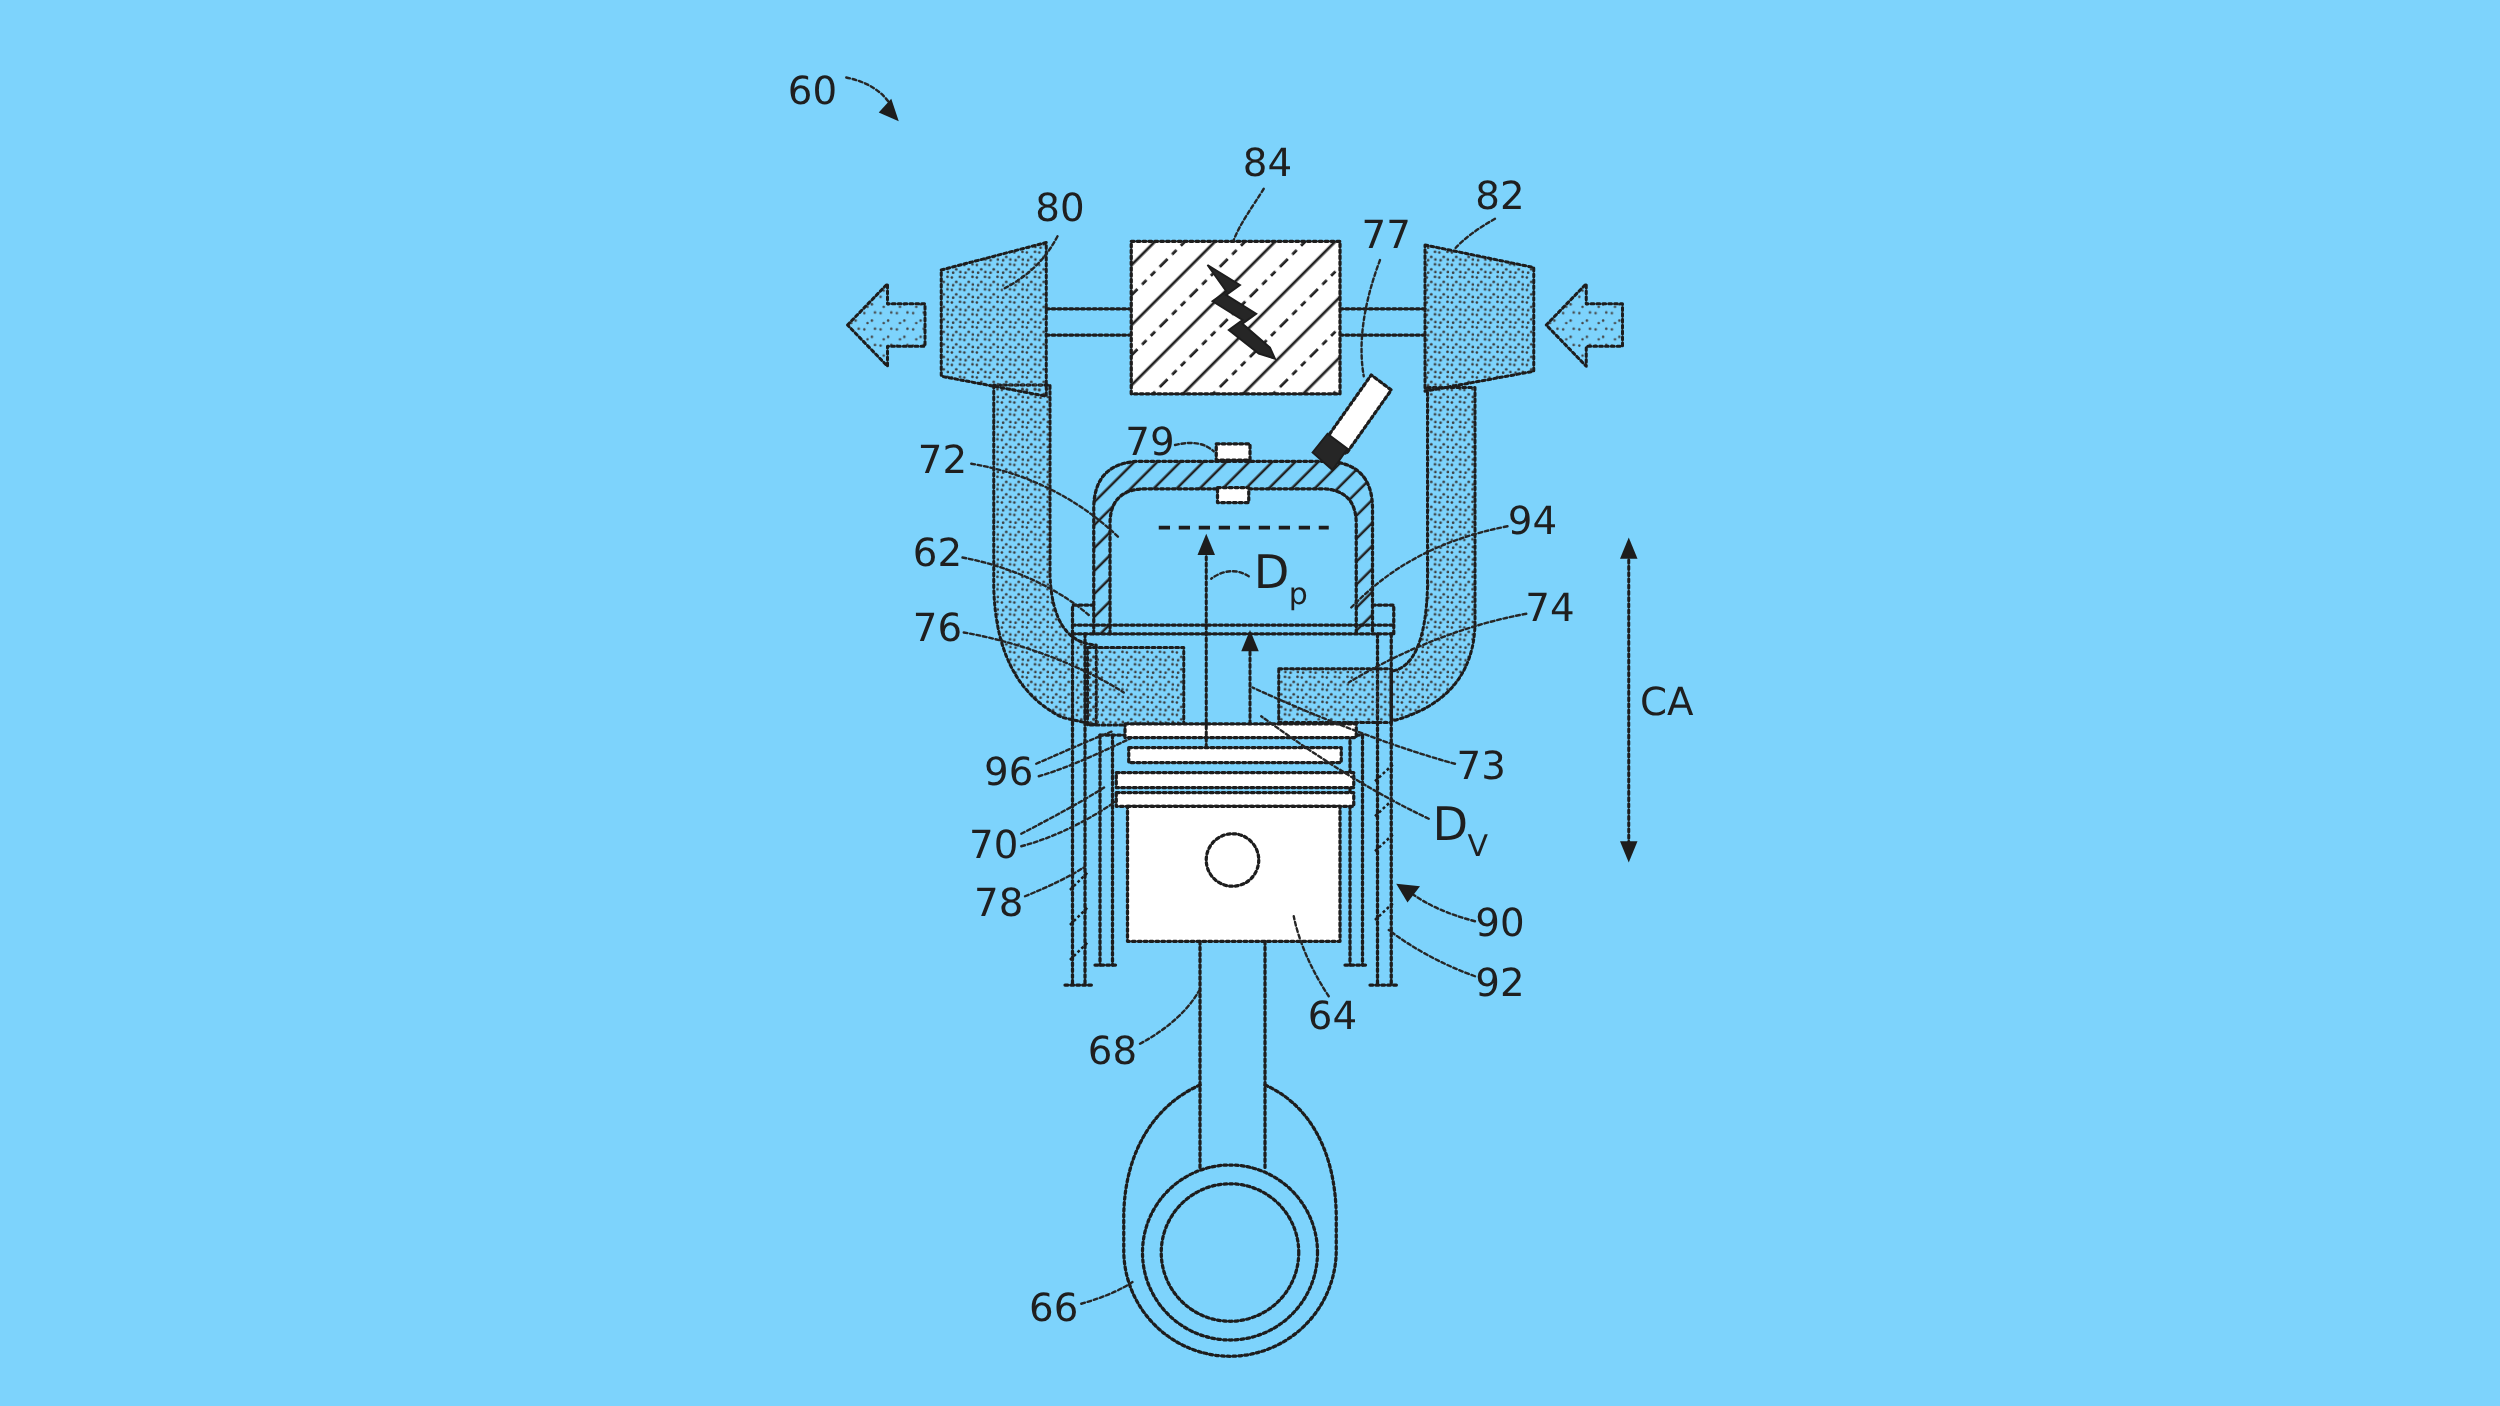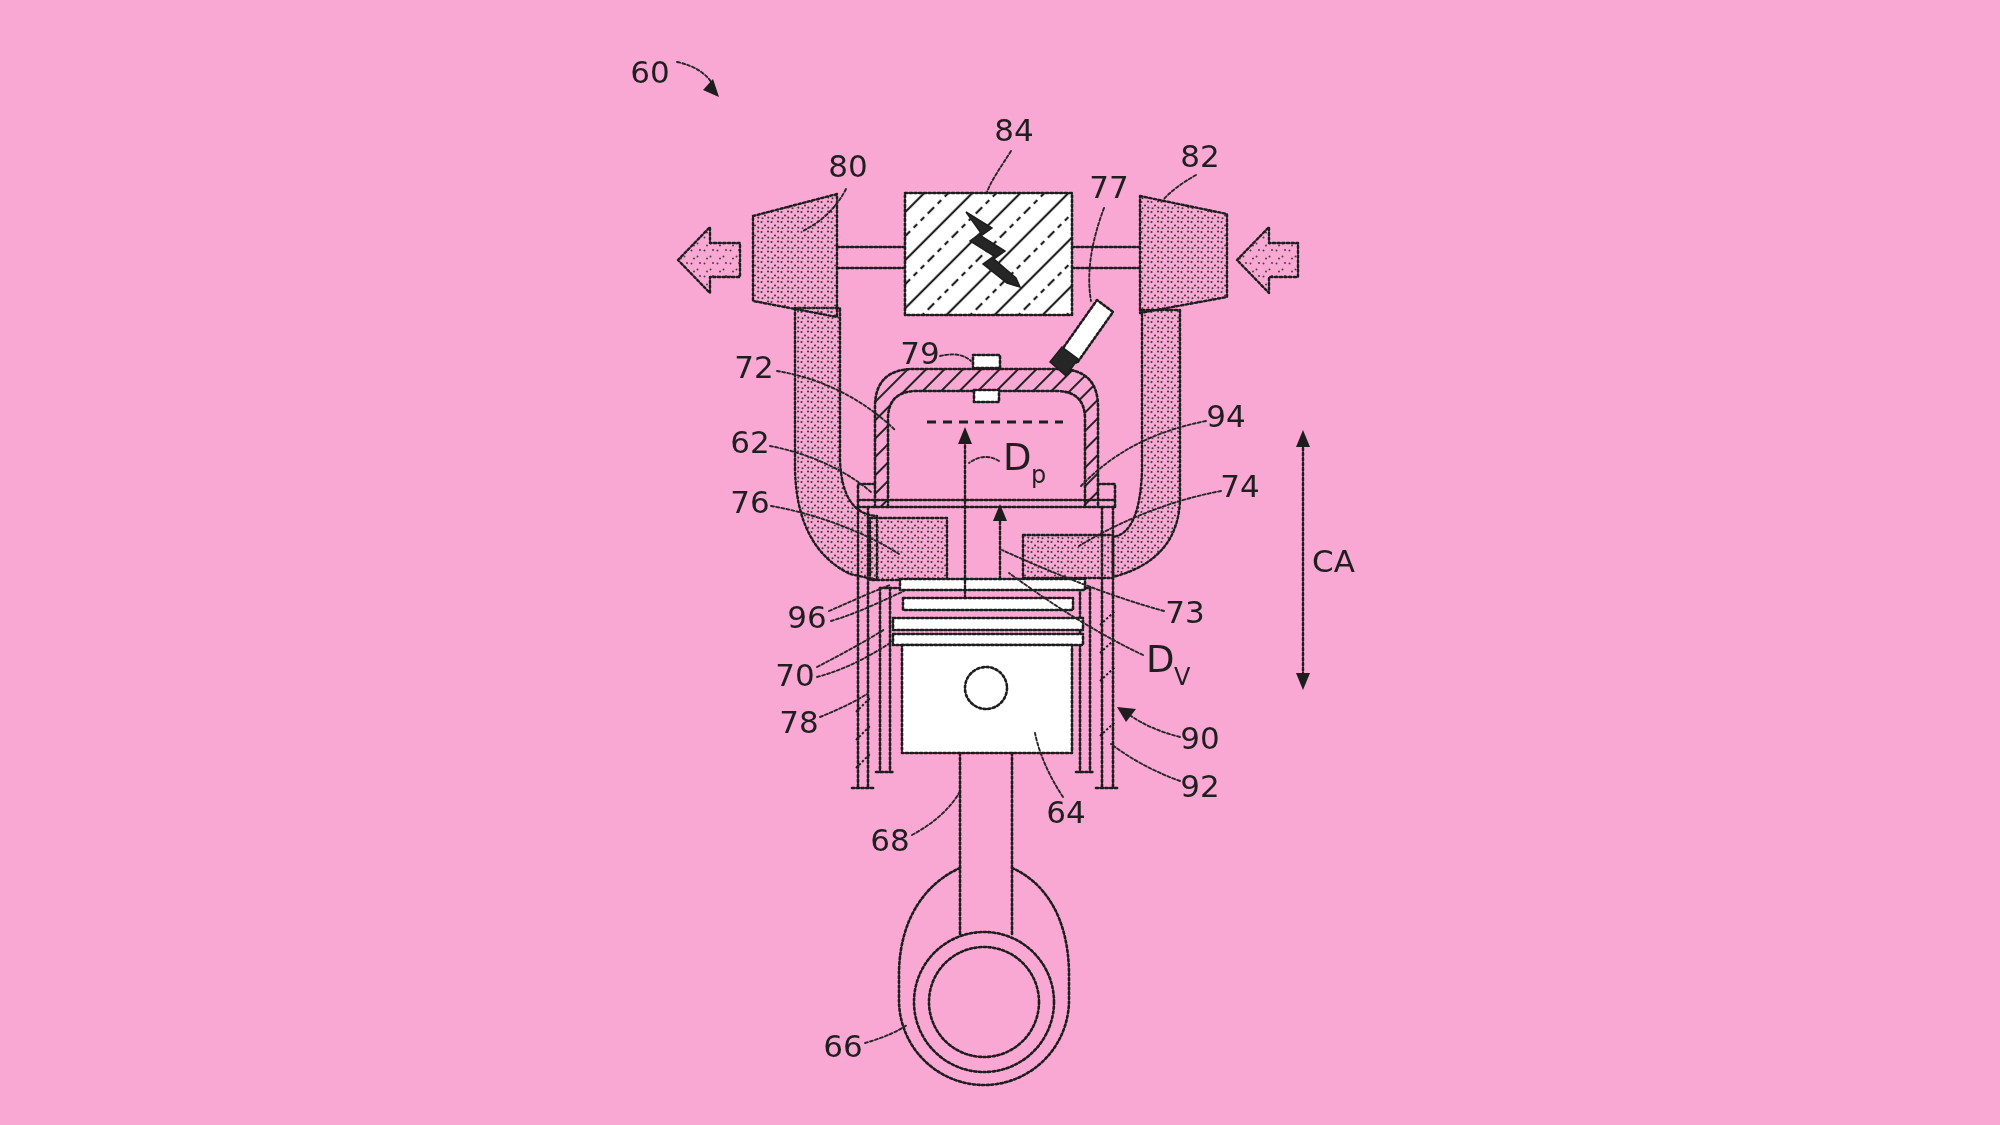--- a/index.html
+++ b/index.html
@@ -1,16 +1,16 @@
 <!DOCTYPE html>
 <html><head>
 <meta charset="utf-8">
 <style>
   html,body{margin:0;padding:0;background:#ffffff;}
-  #stage{position:relative;width:2000px;height:1125px;background:#f9a8d4;overflow:hidden;}
+  #stage{position:relative;width:2000px;height:1125px;background:#7dd3fc;overflow:hidden;}
   svg{position:absolute;left:0;top:0;}
   
   .ol{fill:none;stroke:#1d1d1d;stroke-width:2.6;stroke-dasharray:2.3 2.4;stroke-linecap:round;stroke-linejoin:round;}
   .olw{fill:#ffffff;stroke:#1d1d1d;stroke-width:2.6;stroke-dasharray:2.3 2.4;stroke-linecap:round;stroke-linejoin:round;}
   .stip{fill:url(#stip);stroke:#1d1d1d;stroke-width:2.4;stroke-dasharray:2.3 2.4;stroke-linecap:round;stroke-linejoin:round;}
   .stipL{fill:url(#stipL);stroke:#1d1d1d;stroke-width:2.4;stroke-dasharray:2.3 2.4;stroke-linecap:round;stroke-linejoin:round;}
   .ld{fill:none;stroke:#262626;stroke-width:1.9;stroke-dasharray:3 2.2;stroke-linecap:round;}
   .dim{fill:none;stroke:#1d1d1d;stroke-width:2.4;stroke-dasharray:2.6 2.4;stroke-linecap:round;}
   .ah{fill:#1d1d1d;stroke:none;}
   .dk{fill:#262626;stroke:#1d1d1d;stroke-width:1.5;}

